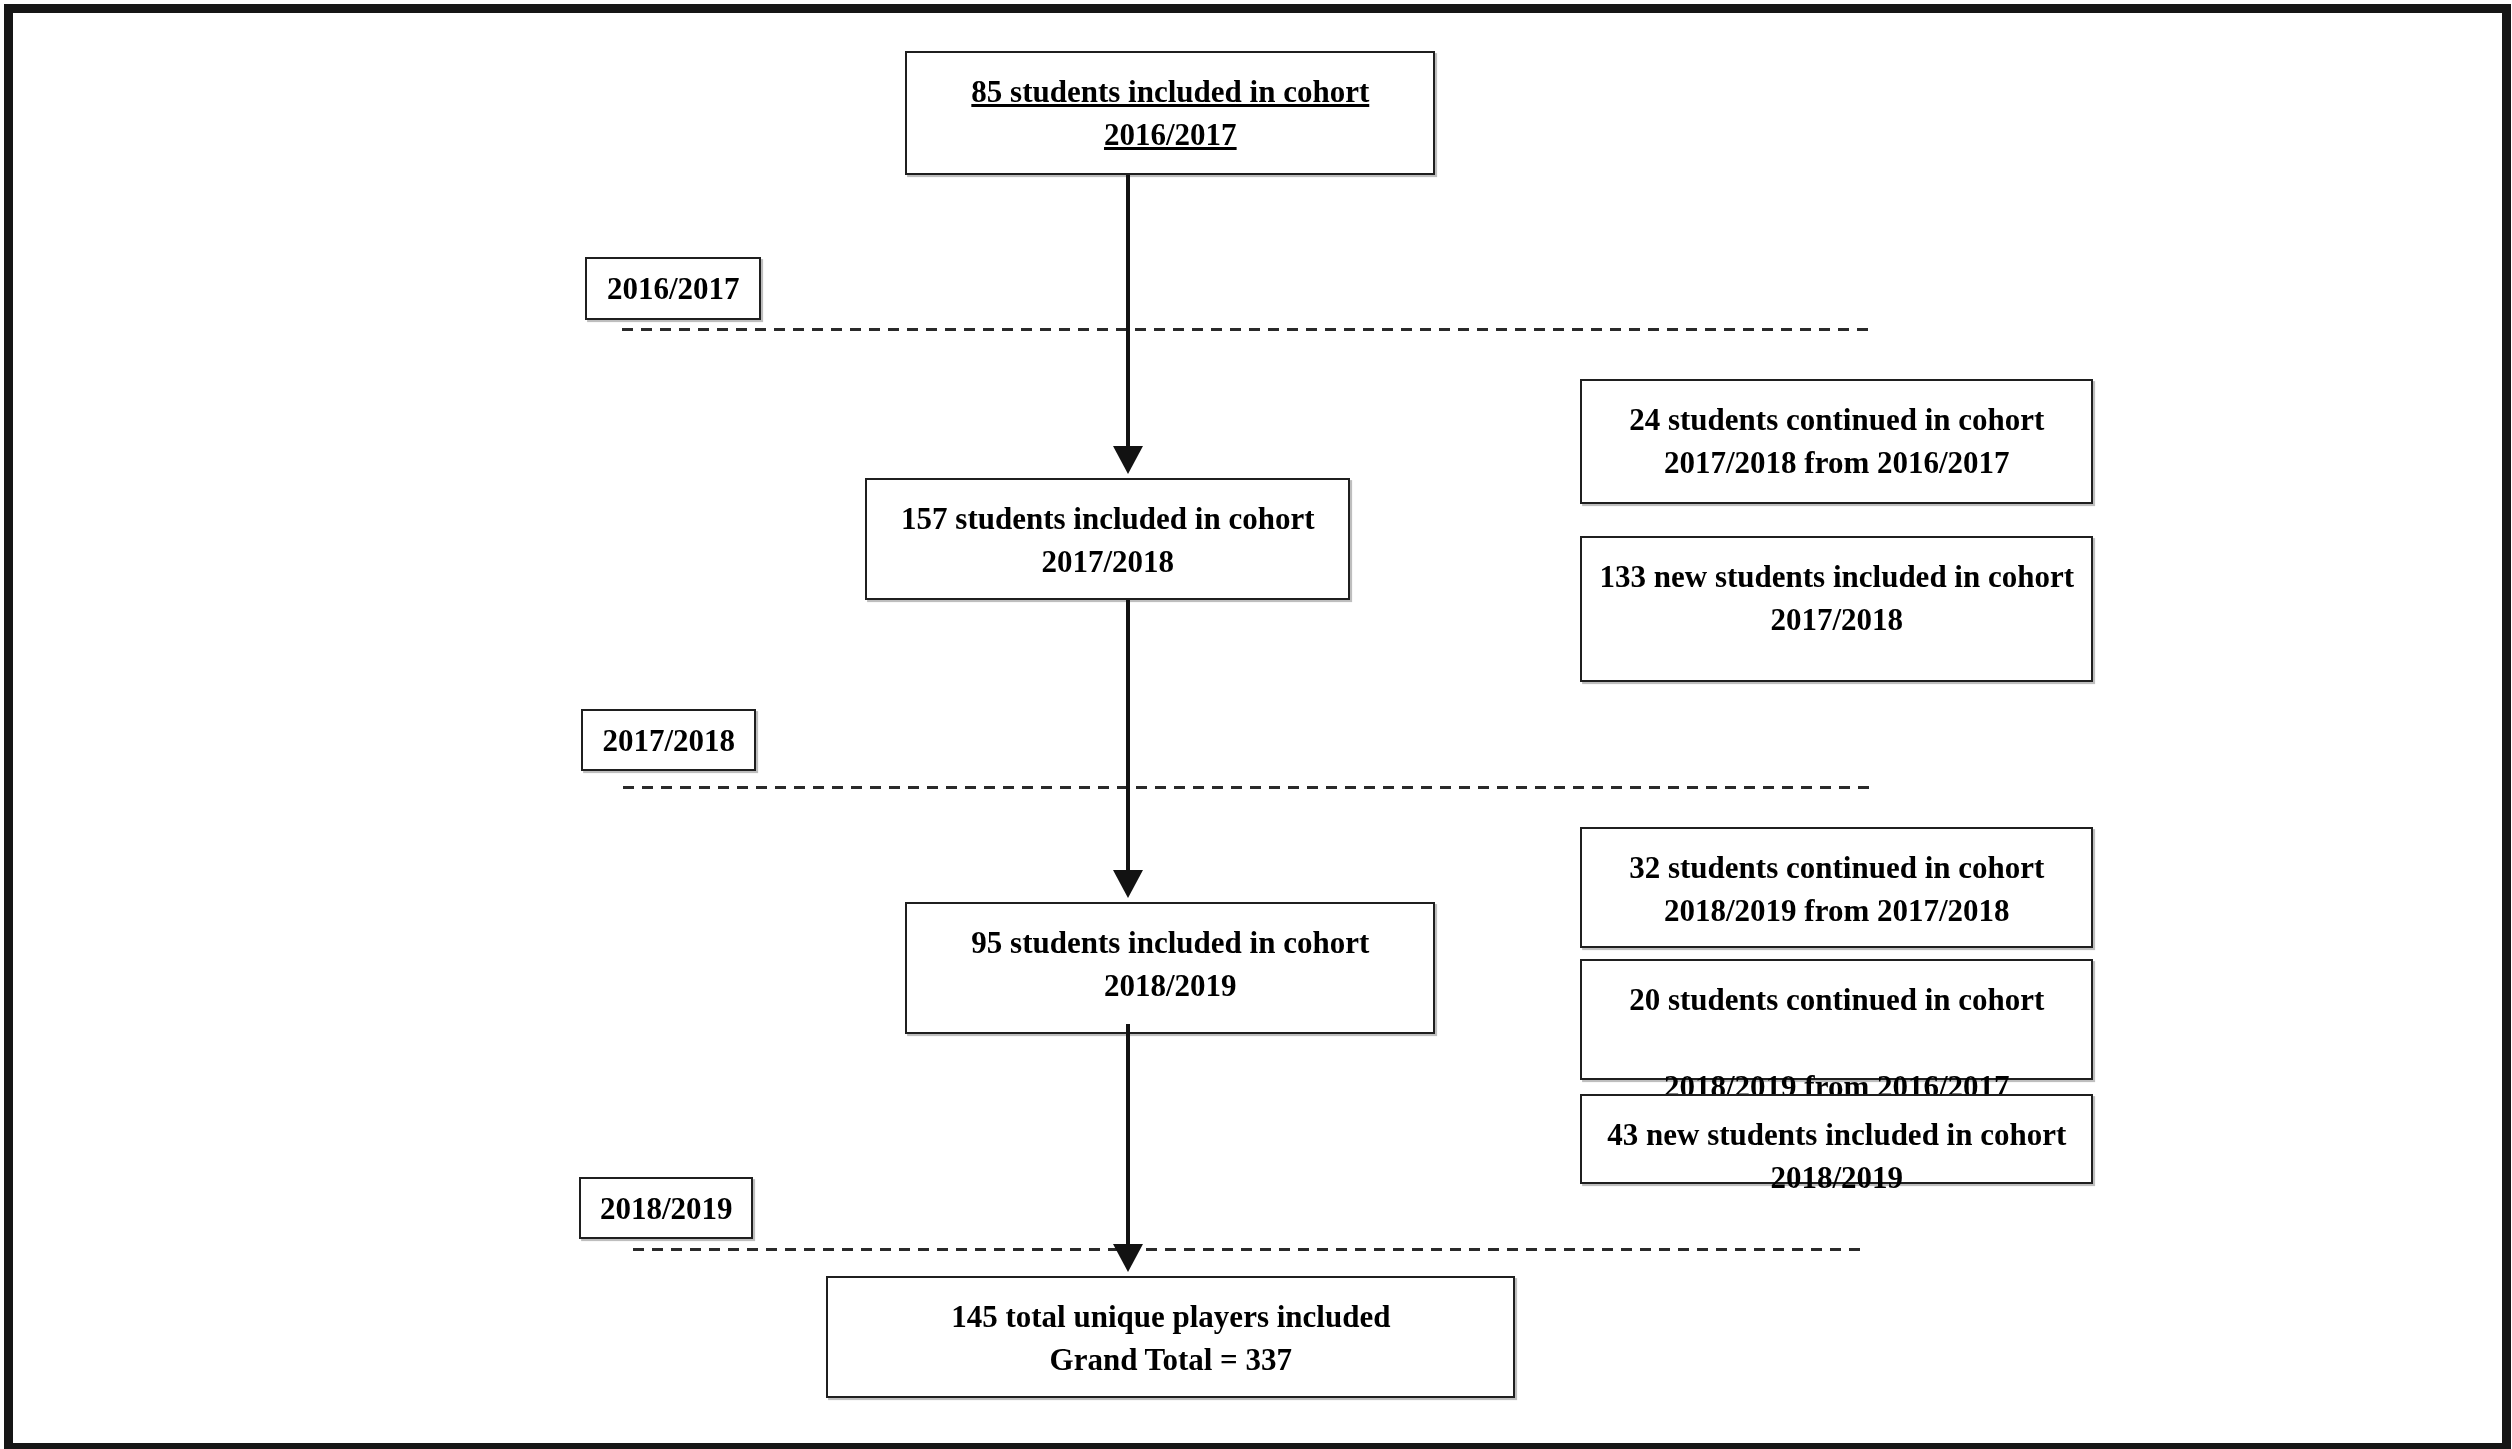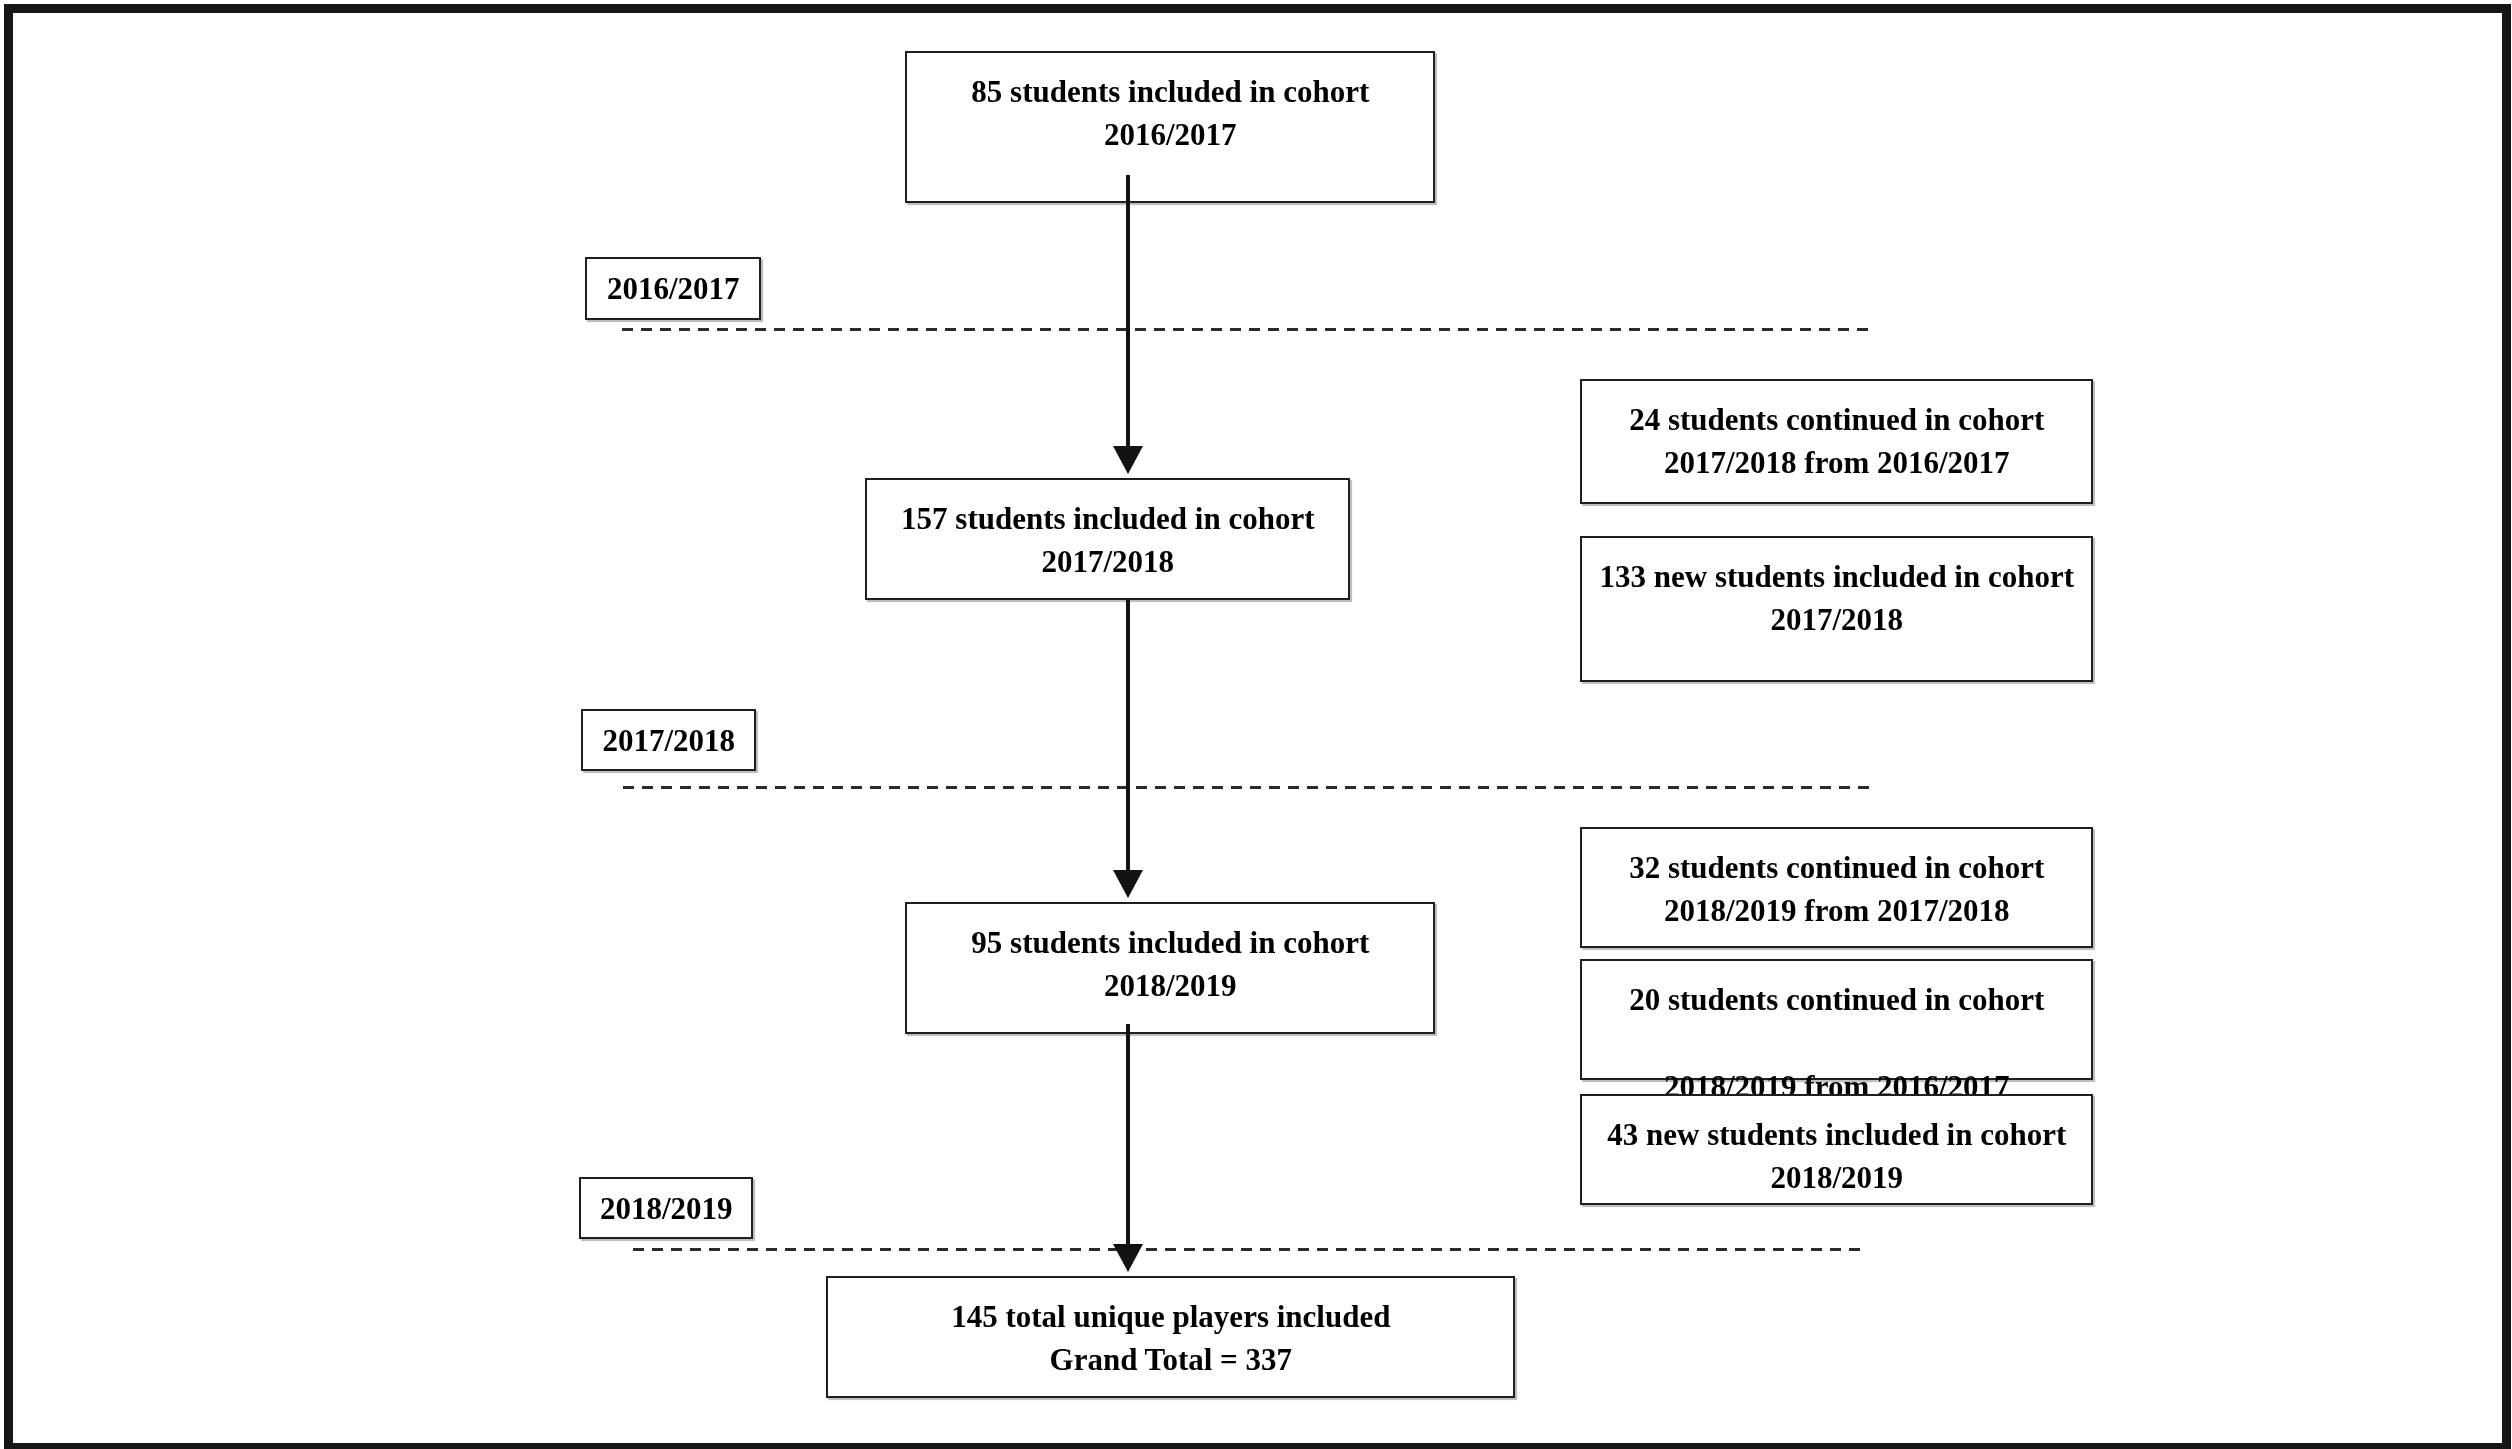--- a/index.html
+++ b/index.html
@@ -39,34 +39,34 @@
     line-height: 43px;
     box-sizing: border-box;
     padding-top: 17px;
   }
   .box span { white-space: nowrap; }
   .label-box {
     justify-content: center;
     padding-top: 0;
   }
   
-  .box-85   { left: 892px; top: 38px;   width: 530px; height: 152px; }
+  .box-85   { left: 892px; top: 38px;   width: 530px; height: 124px; text-decoration: underline; }
   .box-157  { left: 852px; top: 465px;  width: 485px; height: 122px; }
   .box-95   { left: 892px; top: 889px; width: 530px; height: 132px; }
   .box-244  { left: 813px; top: 1263px; width: 689px; height: 122px; }
   
   .label-1  { left: 572px; top: 244px;  width: 176px; height: 63px; }
   .label-2  { left: 568px; top: 696px;  width: 175px; height: 62px; }
   .label-3  { left: 566px; top: 1164px; width: 174px; height: 62px; }
   
   .side-24  { left: 1567px; top: 366px;  width: 513px; height: 125px; }
   .side-133 { left: 1567px; top: 523px;  width: 513px; height: 146px; }
   .side-32  { left: 1567px; top: 814px; width: 513px; height: 121px; }
   .side-20  { left: 1567px; top: 946px; width: 513px; height: 121px; gap: 44px; }
-  .side-43  { left: 1567px; top: 1081px; width: 513px; height: 111px; }
+  .side-43  { left: 1567px; top: 1081px; width: 513px; height: 90px; }
   
   .dash {
     position: absolute;
     height: 2.8px;
     background: repeating-linear-gradient(to right, #2a2a2a 0 11.4px, transparent 11.4px 19px);
   }
   .dash-1 { left: 609px; top: 315px;  width: 1253px; }
   .dash-2 { left: 610px; top: 773px; width: 1254px; }
   .dash-3 { left: 620px; top: 1235px; width: 1234px; }
   

